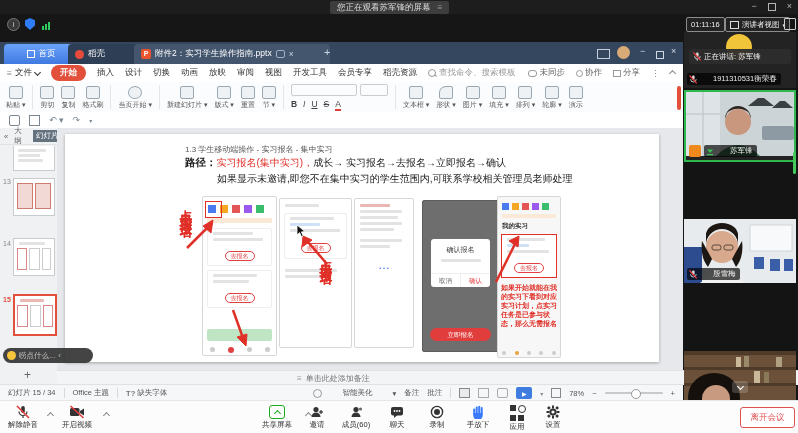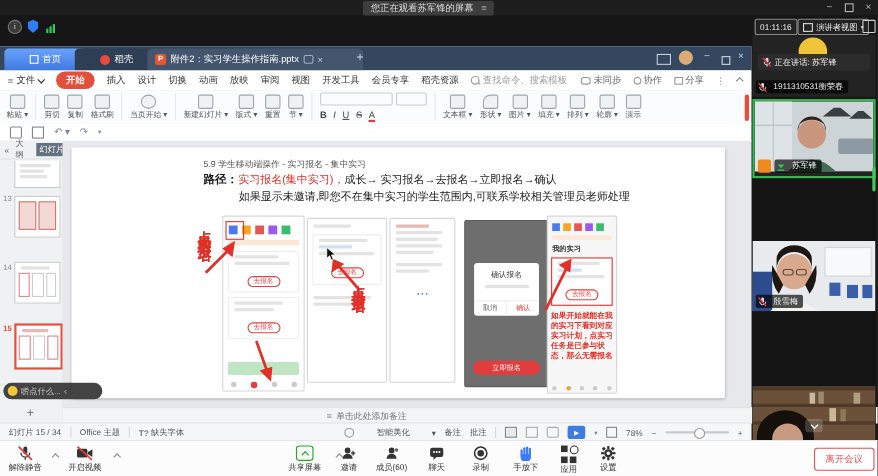--- a/index.html
+++ b/index.html
@@ -28,21 +28,21 @@
   .thumbbox{position:absolute;left:13px;width:40px;background:#fff;border:1px solid #c9ccce}
   .tno{position:absolute;left:3px;font-size:7px;color:#888}
   .work{position:absolute;left:57px;top:86px;width:626px;height:242px;background:#e6e8eb}
   .slide{position:absolute;left:8px;top:6px;width:594px;height:228px;background:#fff;box-shadow:0 1px 3px rgba(0,0,0,.3)}
   .notesbar{position:absolute;left:57px;top:328px;width:626px;height:14px;background:#f3f4f5;border-top:1px solid #e2e2e2;color:#777;font-size:8px;display:flex;align-items:center;gap:4px;padding-left:240px}
   .sbar{position:absolute;left:0;top:342px;right:0;height:16px;background:#f6f7f8;border-top:1px solid #e1e1e1;display:flex;align-items:center;font-size:7.5px;color:#555;padding:0 8px;gap:8px}
   .phone{position:absolute;background:#fff;border:1px solid #d7d7d7;border-radius:2px;overflow:hidden}
   .pline{height:3px;background:#e3e3e3;border-radius:1px;margin:3px 5px 0}
   .rpill{border:1px solid #e24040;color:#e24040;border-radius:6px;font-size:6px;line-height:8px;padding:0 5px;display:inline-block}
   .vred{position:absolute;writing-mode:vertical-rl;letter-spacing:3px;color:#e03028;font-weight:bold;font-size:12.5px;text-shadow:0 0 0 #e03028}
-  .ntag{position:absolute;left:3px;bottom:3px;background:rgba(0,0,0,.68);border-radius:2px;padding:1px 4px 1px 2px;display:flex;align-items:center;gap:6px;font-size:7.5px;color:#ececec;max-width:100px;white-space:nowrap}
+  .ntag{position:absolute;left:3px;bottom:3px;background:rgba(0,0,0,.68);border-radius:2px;padding:1px 4px 1px 2px;display:flex;align-items:center;gap:16px;font-size:7.5px;color:#ececec;max-width:100px;white-space:nowrap}
   .tile{position:absolute;left:0;width:112px;background:#232323;overflow:hidden}
   .bbar{position:absolute;left:0;top:400px;right:0;height:33px;background:#fcfcfd;border-top:1px solid #e6e6e6}
   .bitem{position:absolute;top:4px;display:flex;flex-direction:column;align-items:center;gap:2px;font-size:7.5px;color:#333;line-height:8px}
   .seg{width:1px;height:10px;background:#d9d9d9;align-self:center}
   .searchico{display:inline-block;width:6px;height:6px;border:1.2px solid #999;border-radius:50%;position:relative}
   .searchico::after{content:"";position:absolute;left:5px;top:5px;width:3px;height:1.2px;background:#999;transform:rotate(45deg)}
 </style>
 </head>
 <body>
 
@@ -79,21 +79,21 @@
     <span class="abs" style="left:784px;top:4px;width:10px;height:10px;border:1px solid #cfcfcf;border-radius:1px"></span>
   </div>
 
   <div class="wps">
 
     <div class="wtabs">
       <div class="wtab" style="left:4px;width:60px;background:linear-gradient(#6aa3fb,#4079e0);justify-content:center">
         <i style="width:6px;height:6px;border:1px solid #fff"></i>
         <span>首页</span>
       </div>
-      <div class="wtab" style="left:68px;width:62px;background:#2e3f55;justify-content:center">
+      <div class="wtab" style="left:68px;width:62px;background:#2e3f55;">
         <i style="width:9px;height:9px;border-radius:50%;background:#e84a3c"></i>
         <span>稻壳</span>
       </div>
       <div class="wtab" style="left:134px;width:182px;background:#43566e">
         <i style="width:10px;height:10px;border-radius:2px;background:#e8552f;color:#fff;font-size:7px;font-weight:bold;text-align:center;line-height:10px;font-style:normal">P</i>
         <span style="max-width:128px;overflow:hidden;text-overflow:ellipsis;white-space:nowrap">附件2：实习学生操作指南.pptx</span>
         <i style="width:7px;height:6px;border:1px solid #9fb0c4;border-radius:2px"></i>
         <span style="color:#c6d2e0">×</span>
       </div>
       <span class="abs" style="left:324px;top:4px;color:#cdd8e4;font-size:11px">+</span>
@@ -275,21 +275,21 @@
     </div>
 
     <div class="abs flex" style="left:3px;top:306px;width:82px;height:15px;background:rgba(52,52,52,.92);border-radius:8px;gap:3px;padding:0 4px;z-index:5">
       <i style="width:9px;height:9px;border-radius:50%;background:#f5c63c"></i>
       <span style="color:#c9c9c9;font-size:7.5px">唠点什么...</span>
       <span style="color:#bbb;font-size:8px">‹</span>
     </div>
 
     <div class="work">
       <div class="slide">
-        <div class="abs" style="left:120px;top:10px;font-size:8px;color:#555">5.9 学生移动端操作 - 实习报名 - 集中实习</div>
+        <div class="abs" style="left:120px;top:10px;font-size:8px;color:#555">1.3 学生移动端操作 - 实习报名 - 集中实习</div>
         <div class="abs" style="left:152px;top:38px;font-size:10px;color:#1a1a1a">如果显示未邀请,即您不在集中实习的学生范围内,可联系学校相关管理员老师处理</div>
         <div class="abs" style="left:120px;top:22px;font-size:10px;color:#1a1a1a;white-space:nowrap">
           <b style="font-size:10.5px">路径：</b><span style="color:#e03028">实习报名(集中实习)，</span><span>成长→ 实习报名→去报名→立即报名→确认</span>
         </div>
 
         <div class="phone" style="left:137px;top:62px;width:73px;height:158px">
           <div style="display:flex;gap:4px;margin:8px 5px 0">
             <i style="width:8px;height:8px;background:#4a7af0"></i>
               <i style="width:8px;height:8px;background:#f5a623"></i>
               <i style="width:8px;height:8px;background:#e45656"></i>

